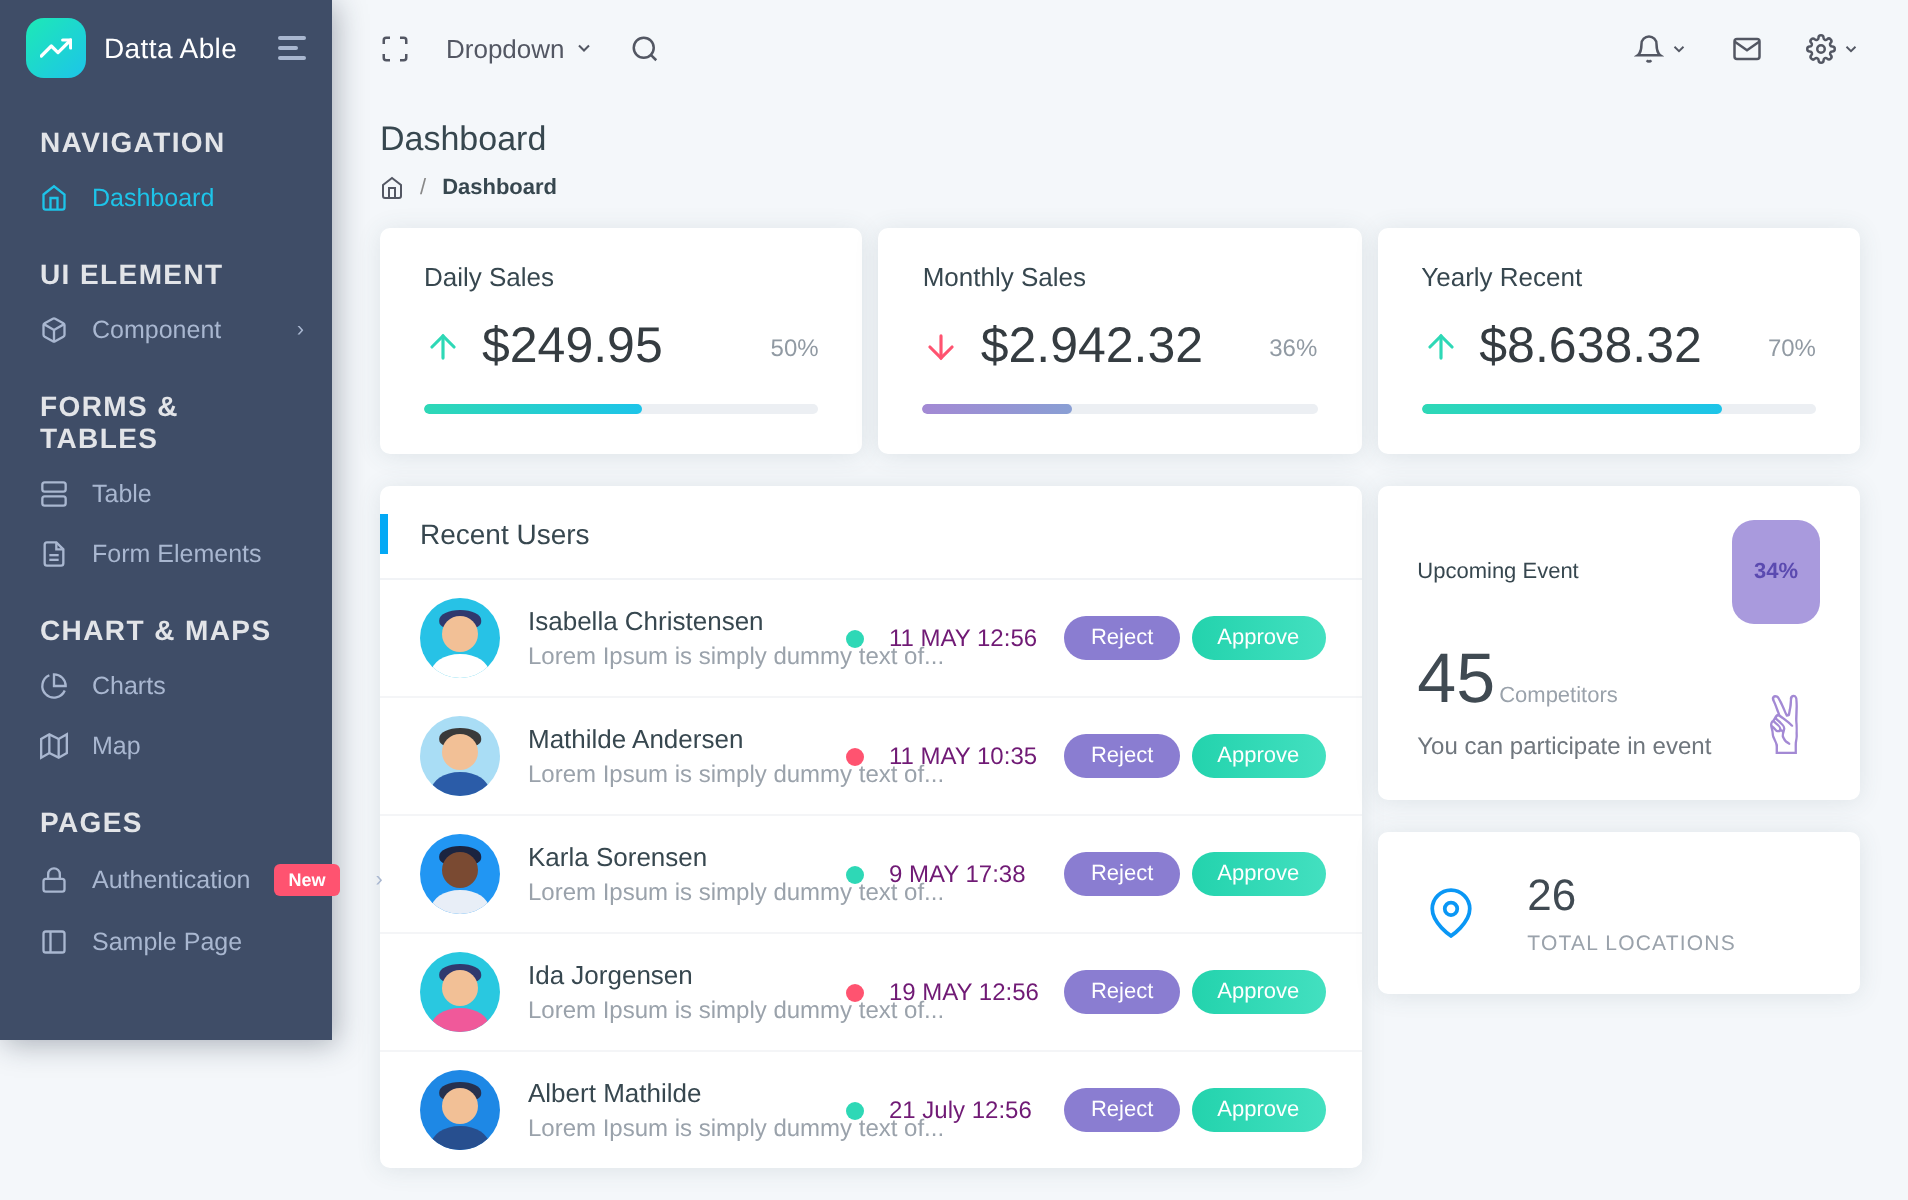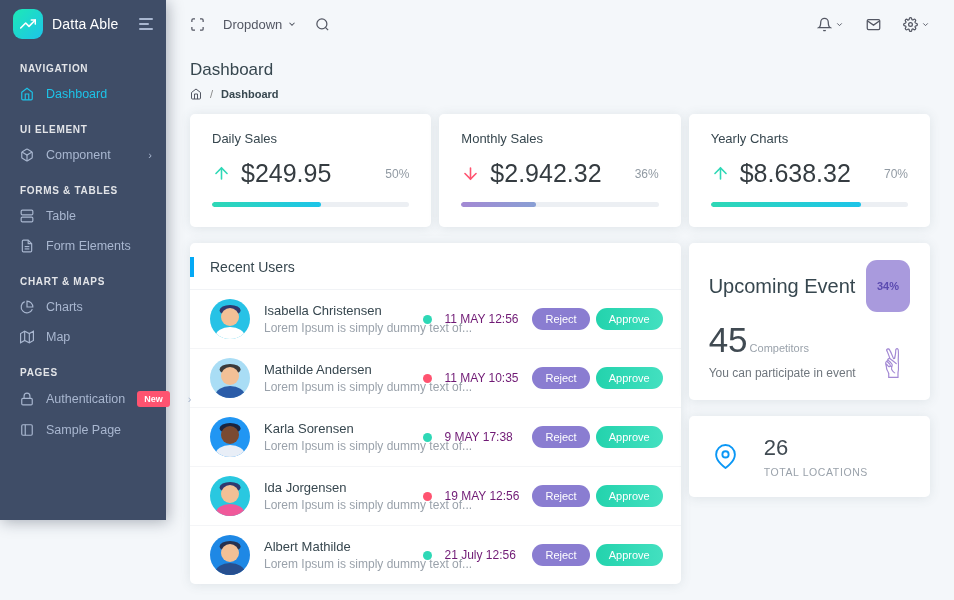--- a/index.html
+++ b/index.html
@@ -11,21 +11,21 @@
              box-shadow:2px 2px 14px rgba(30,40,60,.35); z-index:20; }
   .brand { display:flex; align-items:center; height:48px; padding:0 13px; gap:9px; }
   .logo { width:30px; height:30px; border-radius:9px; flex:0 0 auto;
           background:linear-gradient(135deg,#1de9b6,#1dc4e9); display:flex; align-items:center; justify-content:center; }
   .logo svg { width:16px; height:16px; stroke:#fff; }
   .brand-name { color:#fff; font-size:14px; letter-spacing:.2px; white-space:nowrap; }
   .hamburger { margin-left:auto; display:flex; flex-direction:column; gap:3px; cursor:pointer; padding:4px 0; }
   .hamburger span { display:block; height:2px; background:#a9b7d0; border-radius:1px; }
   .hamburger span:nth-child(1){ width:14px; } .hamburger span:nth-child(2){ width:10px; } .hamburger span:nth-child(3){ width:14px; }
 
-  .nav-caption { color:#ffffff; opacity:.85; font-size:10px; font-weight:bold; letter-spacing:.7px;
+  .nav-caption { color:#ffffff; opacity:.85; font-size:14px; font-weight:bold; letter-spacing:.7px;
                  padding:15px 20px 5px; }
   .nav-item { display:flex; align-items:center; gap:12px; padding:8px 14px 8px 20px; color:#a9b7d0;
               font-size:12.5px; cursor:pointer; }
   .nav-item svg { width:14px; height:14px; stroke:currentColor; flex:0 0 auto; }
   .nav-item.active { color:#1dc4e9; }
   .nav-item .spacer { margin-left:auto; }
   .chev-right { font-size:11px; color:#a9b7d0; line-height:1; }
   .nav-badge { background:#ff5370; color:#fff; font-size:9px; font-weight:bold; padding:3px 7px;
                border-radius:3px; margin-left:auto; margin-right:6px; }
 
@@ -85,21 +85,21 @@
   .dot { width:9px; height:9px; border-radius:50%; background:var(--c); flex:0 0 auto; }
   .u-date { font-size:12px; color:#701a75; width:88px; margin-left:12px; }
   .pill { border:none; color:#fff; font-size:11px; padding:5px 13px; border-radius:13px; cursor:pointer;
           font-family:inherit; }
   .pill.reject { background:#8a7dd1; margin-right:6px; }
   .pill.approve { background:linear-gradient(90deg,#23d3ad,#43e0c0); }
 
   
   .event-card { padding:17px 20px 20px; position:relative; }
   .event-head { display:flex; align-items:center; }
-  .event-title { font-size:20px; font-weight:500; color:#37474f; }
+  .event-title { font-size:11px; font-weight:500; color:#37474f; }
   .event-badge { margin-left:auto; background:#a99add; color:#5b4ab0; font-size:11px; font-weight:bold;
                  padding:20px 11px; border-radius:11px; }
   .event-count-row { display:flex; align-items:flex-end; margin-top:10px; }
   .event-count { font-size:35px; font-weight:300; color:#404a52; line-height:1; }
   .event-count-label { font-size:11px; color:#9aa2ab; margin-left:2px; margin-bottom:3px; }
   .event-note { font-size:12px; color:#6f767d; margin-top:9px; }
   .hand { position:absolute; right:20px; bottom:16px; font-size:40px; color:#a389d4;
           font-family:"DejaVu Sans",sans-serif; line-height:1; }
 
   
@@ -289,21 +289,21 @@
             <polyline points="19 12 12 19 5 12"></polyline>
           </svg>
         <span class="stat-value">$2.942.32</span>
         <span class="stat-pct">36%</span>
       </div>
       <div class="progress">
         <div class="fill" style="--w: 38%; --a: #a389d4; --b: #899fd4;"></div>
       </div>
     </div>
     <div class="card stat-card">
-      <div class="stat-title">Yearly Charts</div>
+      <div class="stat-title">Yearly Recent</div>
       <div class="stat-row">
         <svg viewBox="0 0 24 24" fill="none" stroke="#2ed8b6" stroke-width="2" stroke-linecap="round">
             <line x1="12" y1="19" x2="12" y2="5"></line>
             <polyline points="5 12 12 5 19 12"></polyline>
           </svg>
         <span class="stat-value">$8.638.32</span>
         <span class="stat-pct">70%</span>
       </div>
       <div class="progress">
         <div class="fill" style="--w: 76%; --a: #2ed8b6; --b: #1dc4e9;"></div>

